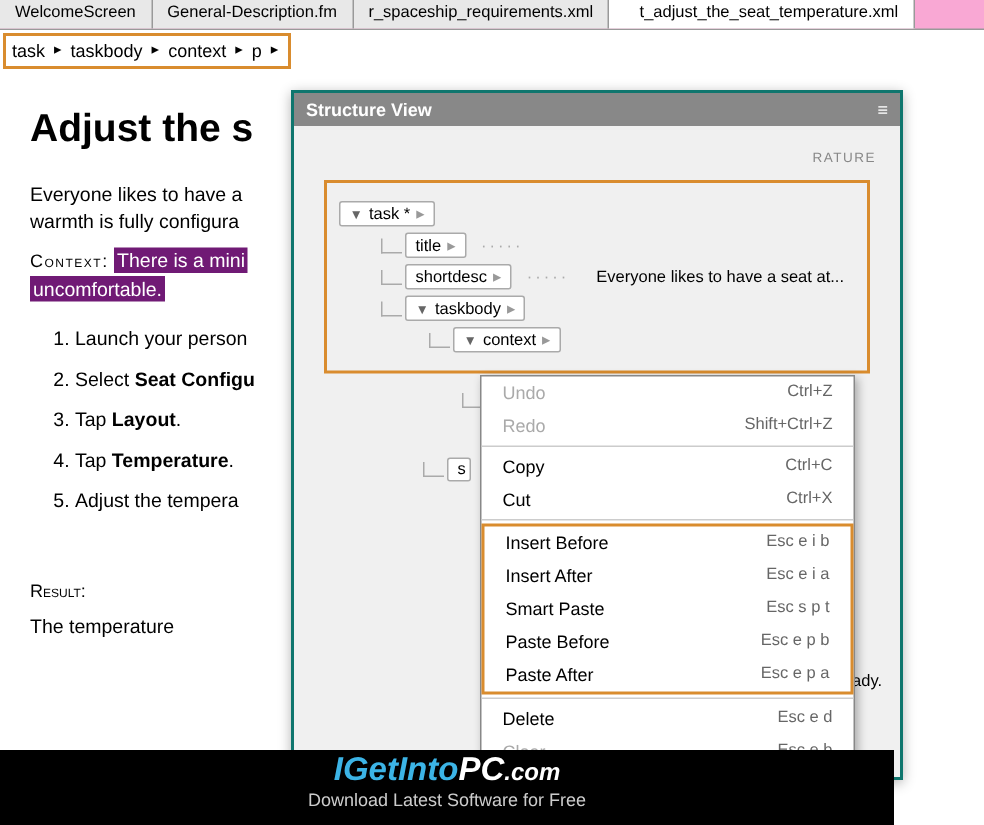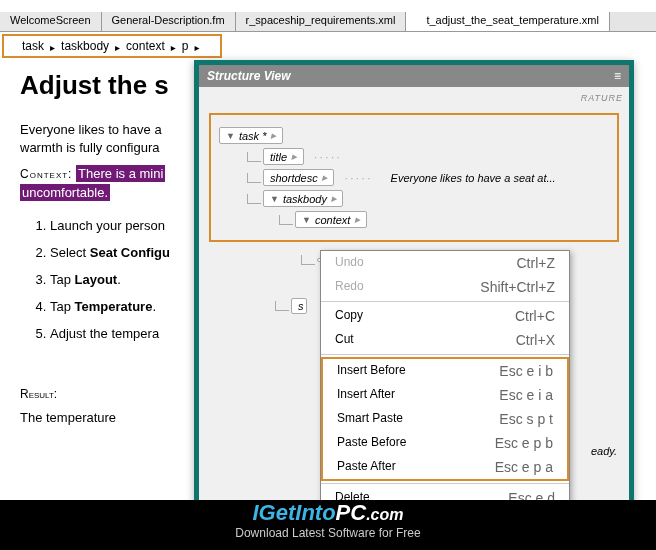--- a/index.html
+++ b/index.html
@@ -1,60 +1,60 @@
 <!DOCTYPE html>
 <html><head>
 <meta charset="utf-8">
 <style>
 * { box-sizing: border-box; margin: 0; padding: 0; }
 body { font-family: Arial, sans-serif; font-size: 12px; width: 656px; height: 550px; background: #fff; position: relative; overflow: hidden; }
 
 
-.tabs { display: flex; background: #e5e5e5; border-bottom: 1px solid #999; height: 20px; margin-top: 12px; }
+.tabs { display: flex; background: #f9a8d4; border-bottom: 1px solid #999; height: 20px; }
 .tab { padding: 2px 10px; border-right: 1px solid #999; font-size: 11px; background: #e8e8e8; cursor: pointer; }
 .tab.active { background: #fff; padding-left: 20px; }
 
 
-.breadcrumb { display: flex; align-items: flex-end; padding: 3px 16px; background: #fff; border: 2px solid #d98c2e; width: fit-content; margin: 2px; }
+.breadcrumb { display: flex; align-items: flex-start; padding: 3px 2px; background: #fff; border: 2px solid #d98c2e; width: fit-content; margin: 2px; }
 .crumb { font-size: 12px; padding: 0 2px; }
 .chev { font-size: 10px; padding: 0 4px; }
 
 
 .doc { position: absolute; left: 20px; top: 70px; width: 380px; }
 .doc h1 { font-size: 26px; font-weight: bold; margin-bottom: 20px; }
 .doc p { font-size: 13px; margin: 8px 0; line-height: 1.4; }
 .context-label { font-variant: small-caps; font-size: 12px; letter-spacing: 1px; }
 .highlight { background: #701a75; color: #fff; padding: 1px 2px; }
 .doc ol { margin-left: 30px; margin-top: 10px; }
 .doc li { font-size: 13px; padding: 6px 0; }
 .result-label { font-variant: small-caps; font-size: 12px; margin-top: 40px; display: block; }
 
 
-.panel { position: absolute; left: 194px; top: 60px; width: 440px; height: 460px; background: #f0f0f0; border: 5px solid #0f766e; box-shadow: 0 2px 8px rgba(0,0,0,0.3); font-style: italic; }
+.panel { position: absolute; left: 194px; top: 60px; width: 408px; height: 460px; background: #f0f0f0; border: 2px solid #0f766e; box-shadow: 0 2px 8px rgba(0,0,0,0.3); }
 .panel-header { background: #888; color: #fff; padding: 4px 8px; font-size: 12px; font-weight: bold; display: flex; justify-content: space-between; }
-.panel-body { padding: 6px; font-size: 11px; }
+.panel-body { padding: 16px; font-size: 11px; }
 .highlight-box { border: 2px solid #d98c2e; padding: 8px; margin: 10px 4px; }
 .tree-row { display: flex; align-items: center; margin: 4px 0; }
 .node { display: inline-flex; align-items: center; border: 1px solid #aaa; background: #fff; padding: 1px 6px; margin-right: 4px; font-size: 11px; border-radius: 2px; }
 .disclosure { font-size: 9px; margin-right: 4px; color: #666; }
 .node-text { font-size: 11px; margin-left: 12px; }
 .dots { color: #aaa; letter-spacing: 2px; margin: 0 6px; }
 .conn { border-left: 1px solid #aaa; border-bottom: 1px solid #aaa; width: 14px; height: 10px; display: inline-block; margin-right: 2px; }
 .blackbar { background: #000; width: 30px; height: 16px; display: inline-block; }
 
 
 .ctx-menu { position: absolute; left: 320px; top: 250px; width: 250px; background: #fff; border: 1px solid #888; box-shadow: 2px 2px 6px rgba(0,0,0,0.3); font-size: 12px; }
 .ctx-item { display: flex; justify-content: space-between; padding: 4px 14px; cursor: pointer; }
 .ctx-item.disabled { color: #aaa; }
 .ctx-sep { border-top: 1px solid #ccc; margin: 2px 0; }
 .ctx-highlight { border: 2px solid #d98c2e; }
-.kbd { color: #666; font-size: 14px; }
-
-
-.banner { position: absolute; bottom: 0; left: 0; width: 656px; height: 50px; background: #000; color: #fff; text-align: center; }
+.kbd { color: #666; font-size: 11px; }
+
+
+.banner { position: absolute; bottom: 0; left: 0; width: 596px; height: 50px; background: #000; color: #fff; text-align: center; }
 .banner-title { font-size: 22px; font-weight: bold; font-style: italic; }
 .banner-title .i { color: #3cb4e6; }
 .banner-sub { font-size: 12px; color: #ccc; }
 </style>
 </head>
 <body>
 
 <div class="tabs" id="tabs">
     <div class="tab">WelcomeScreen</div>
     <div class="tab">General-Description.fm</div>

